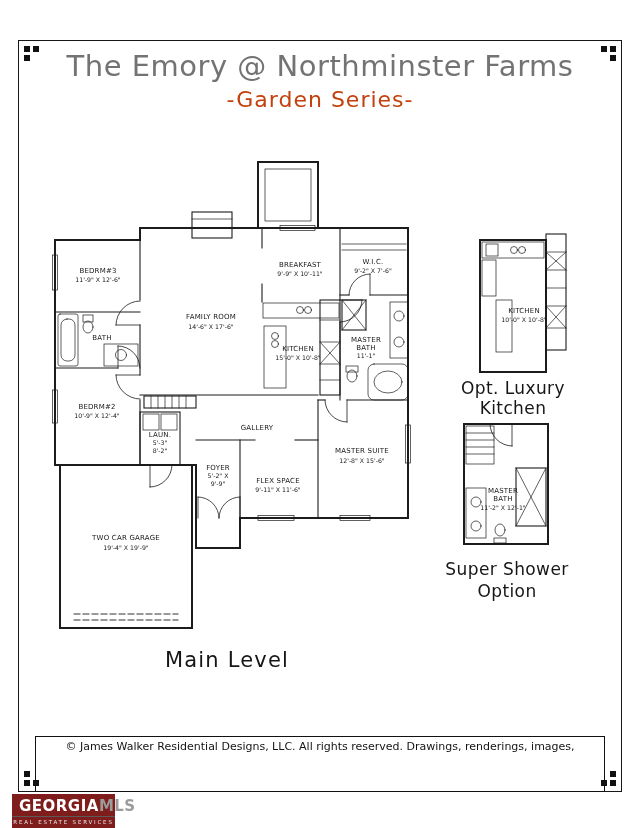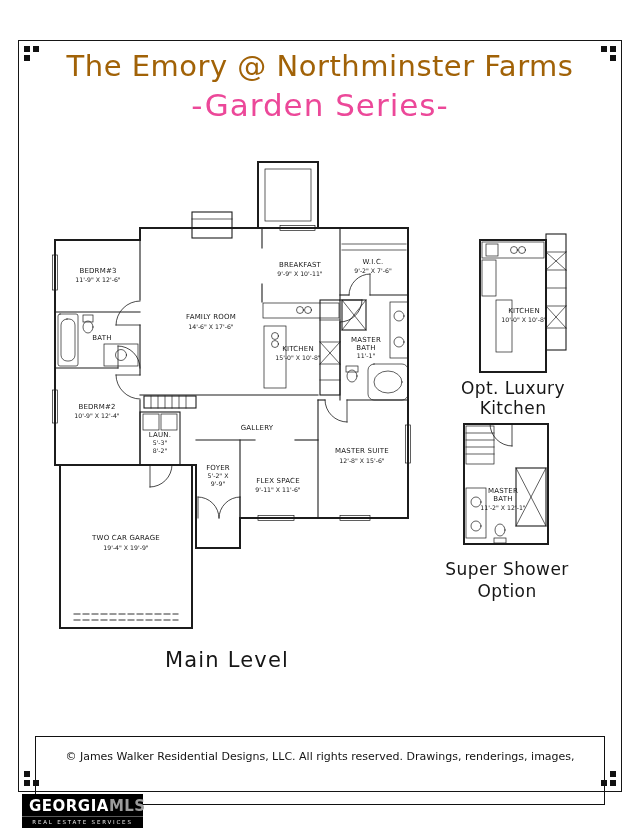--- a/index.html
+++ b/index.html
@@ -8,35 +8,35 @@
   .page{position:relative;width:640px;height:828px;background:#fff;overflow:hidden}
   .frame{position:absolute;left:18px;top:40px;width:604px;height:752px;border:1.6px solid #161616}
   .cmark{position:absolute;width:16px;height:16px}
   .cmark i{position:absolute;width:6px;height:6px;background:#111;display:block}
   .cmark i:nth-child(1){left:0;top:0}
   .cmark i:nth-child(2){left:9px;top:0}
   .cmark i:nth-child(3){left:0;top:9px}
   .cmark.tr{transform:scaleX(-1)}
   .cmark.bl{transform:scaleY(-1)}
   .cmark.br{transform:scale(-1,-1)}
-  .title{position:absolute;left:24px;top:49px;width:592px;text-align:center;font-size:29px;letter-spacing:.5px;white-space:nowrap;color:#a16207}
-  .subtitle{position:absolute;left:24px;top:87px;width:592px;text-align:center;font-size:31px;letter-spacing:1px;color:#ec4899}
+  .title{position:absolute;left:24px;top:49px;width:592px;text-align:center;font-size:29px;letter-spacing:.5px;white-space:nowrap;color:#737373}
+  .subtitle{position:absolute;left:24px;top:87px;width:592px;text-align:center;font-size:22px;letter-spacing:1px;color:#c2410c}
   svg.plan{position:absolute;left:0;top:0;width:640px;height:828px}
   .plan line,.plan path,.plan rect,.plan circle,.plan ellipse{fill:none;stroke:#1c1c1c;stroke-width:1.1;stroke-linecap:square}
   .plan .w2{stroke-width:2}
   .plan .thin{stroke-width:.7}
   .plan .dash{stroke-dasharray:6 3;stroke-width:.9}
   .plan .door{stroke-width:.8}
   .plan text{fill:#161616;stroke:none;font-family:"DejaVu Sans",sans-serif;text-anchor:middle}
   .rn{font-size:7px;letter-spacing:.2px}
   .rd{font-size:6.2px}
   .cap{font-size:17px;letter-spacing:.4px}
   .lvl{font-size:21px;letter-spacing:1.2px}
-  .disclaimer{position:absolute;left:35px;top:736px;width:570px;height:69px;border:1.5px solid #111;text-align:center;font-size:11px;line-height:1.38;padding-top:12px;color:#141414}
-  .logo{position:absolute;left:22px;top:794px;width:121px;background:#000000;color:#fff}
+  .disclaimer{position:absolute;left:35px;top:736px;width:570px;height:56px;border:1.5px solid #111;text-align:center;font-size:11px;line-height:1.38;padding-top:2px;color:#141414}
+  .logo{position:absolute;left:12px;top:794px;width:103px;background:#7f1d1d;color:#fff}
   .logo-row1{display:flex;align-items:baseline;padding:3px 7px 1px;font-weight:bold;font-size:15px;letter-spacing:.5px}
   .logo-mls{color:#9b9b9b}
   .logo-row2{border-top:1px solid #5a5a5a;font-size:5.5px;letter-spacing:1.8px;color:#e9e9e9;padding:2px 0 3px;text-align:center}
 </style>
 </head>
 <body>
 
 <div class="page">
 
   <div class="frame"></div>

